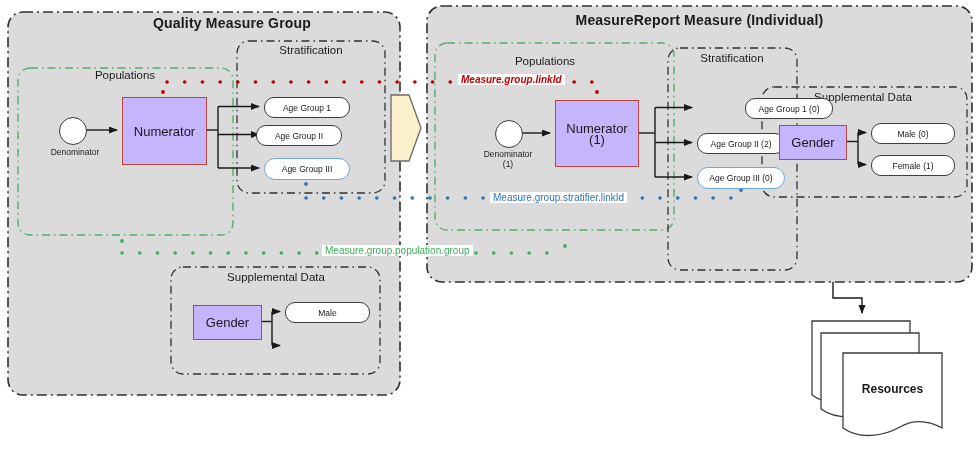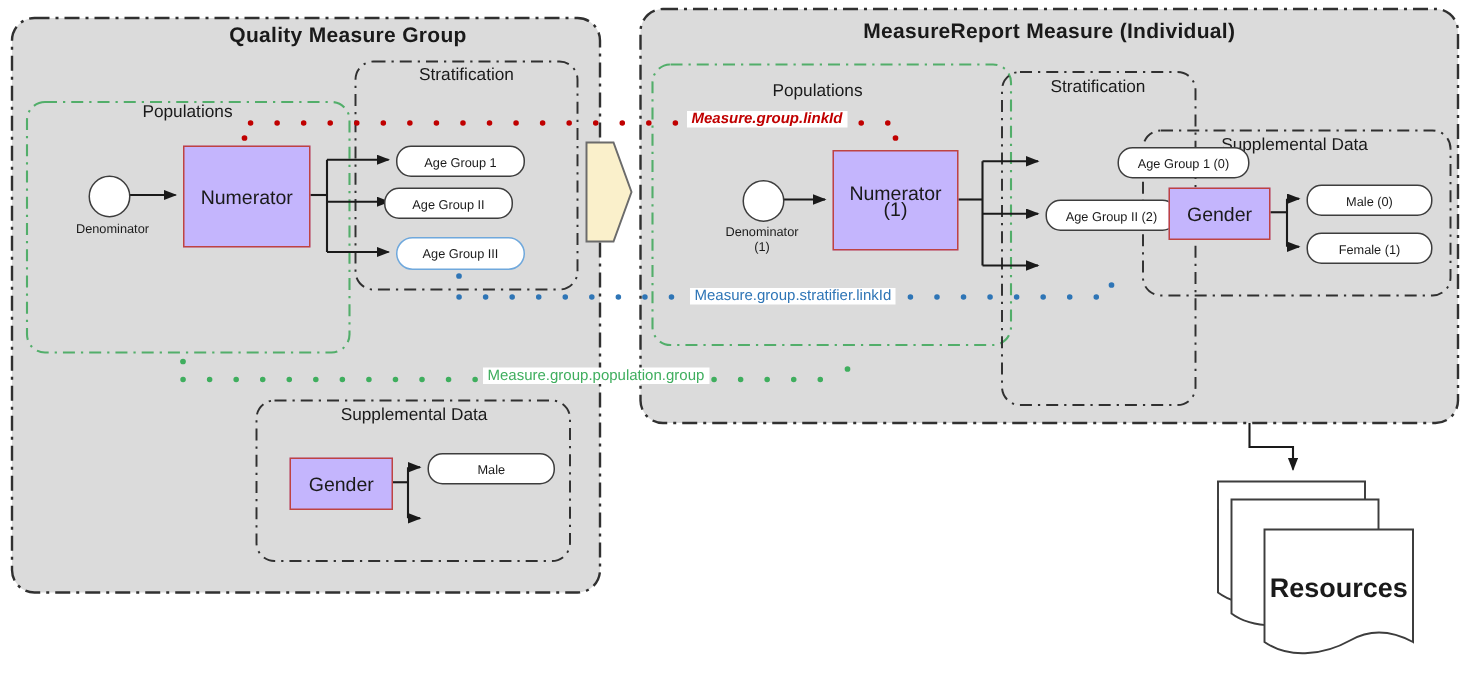--- a/index.html
+++ b/index.html
@@ -12,23 +12,23 @@
   .box{position:absolute;background:#c4b5fd;border:1.3px solid #3d3d3d;display:flex;
        align-items:center;justify-content:center;font-size:13px;text-align:center;line-height:11px;}
   .box.red{border:1.5px solid #bf4341;}
   .pill{position:absolute;background:#fff;border:1.4px solid #3d3d3d;border-radius:10px;
         display:flex;align-items:center;justify-content:center;font-size:8.5px;}
   .pill.blue{border-color:#6fa8dc;border-radius:11px;}
   .circle{position:absolute;background:#fff;border:1.4px solid #3d3d3d;border-radius:50%;}
   .small-label{position:absolute;font-size:8.5px;text-align:center;line-height:10px;}
   .link-label{position:absolute;font-size:10px;line-height:11px;background:#fff;padding:0 3px;white-space:nowrap;}
   .link-label.red{color:#c00000;font-style:italic;font-weight:bold;}
-  .link-label.blue{color:#2e75b6;}
+  .link-label.blue{color:#2e75b6;margin-left:30px;}
   .link-label.green{color:#3fae5e;}
-  .res-label{position:absolute;font-weight:bold;font-size:18px;text-align:center;}
+  .res-label{position:absolute;font-weight:bold;font-size:12px;text-align:center;}
 </style>
 </head>
 <body>
 
 <div class="stage">
 
   <svg width="978" height="453" viewBox="0 0 978 453">
     <defs>
       <marker id="ah" markerWidth="9" markerHeight="8" refX="8" refY="3.5" orient="auto" markerUnits="userSpaceOnUse">
         <path d="M0,0 L9,3.5 L0,7 Z" fill="#1a1a1a"></path>
@@ -128,20 +128,21 @@
     <span>Denominator</span><br>
     <span>(1)</span>
   </div>
   <div class="box red" style="left:555px;top:100px;width:82px;height:65px;flex-direction:column;">
     <span>Numerator</span>
     <span>(1)</span>
   </div>
 
   <div class="pill" style="left:697px;top:98px;width:86px;height:19px;margin-left:48px;">Age Group 1 (0)</div>
   <div class="pill" style="left:697px;top:133px;width:86px;height:19px;">Age Group II (2)</div>
+  <div class="pill blue" style="left:697px;top:167px;width:86px;height:20px;">Age Group III (0)</div>
 
   <div class="box red" style="left:779px;top:125px;width:66px;height:33px;">Gender</div>
   <div class="pill" style="left:871px;top:123px;width:82px;height:19px;">Male (0)</div>
   <div class="pill" style="left:871px;top:155px;width:82px;height:19px;">Female (1)</div>
 
   <div class="link-label red" style="left:458px;top:74px;">Measure.group.linkId</div>
   <div class="link-label blue" style="left:460px;top:192px;">Measure.group.stratifier.linkId</div>
   <div class="link-label green" style="left:322px;top:245px;">Measure.group.population.group</div>
 
   <div class="res-label" style="left:843px;top:382px;width:99px;">Resources</div>

